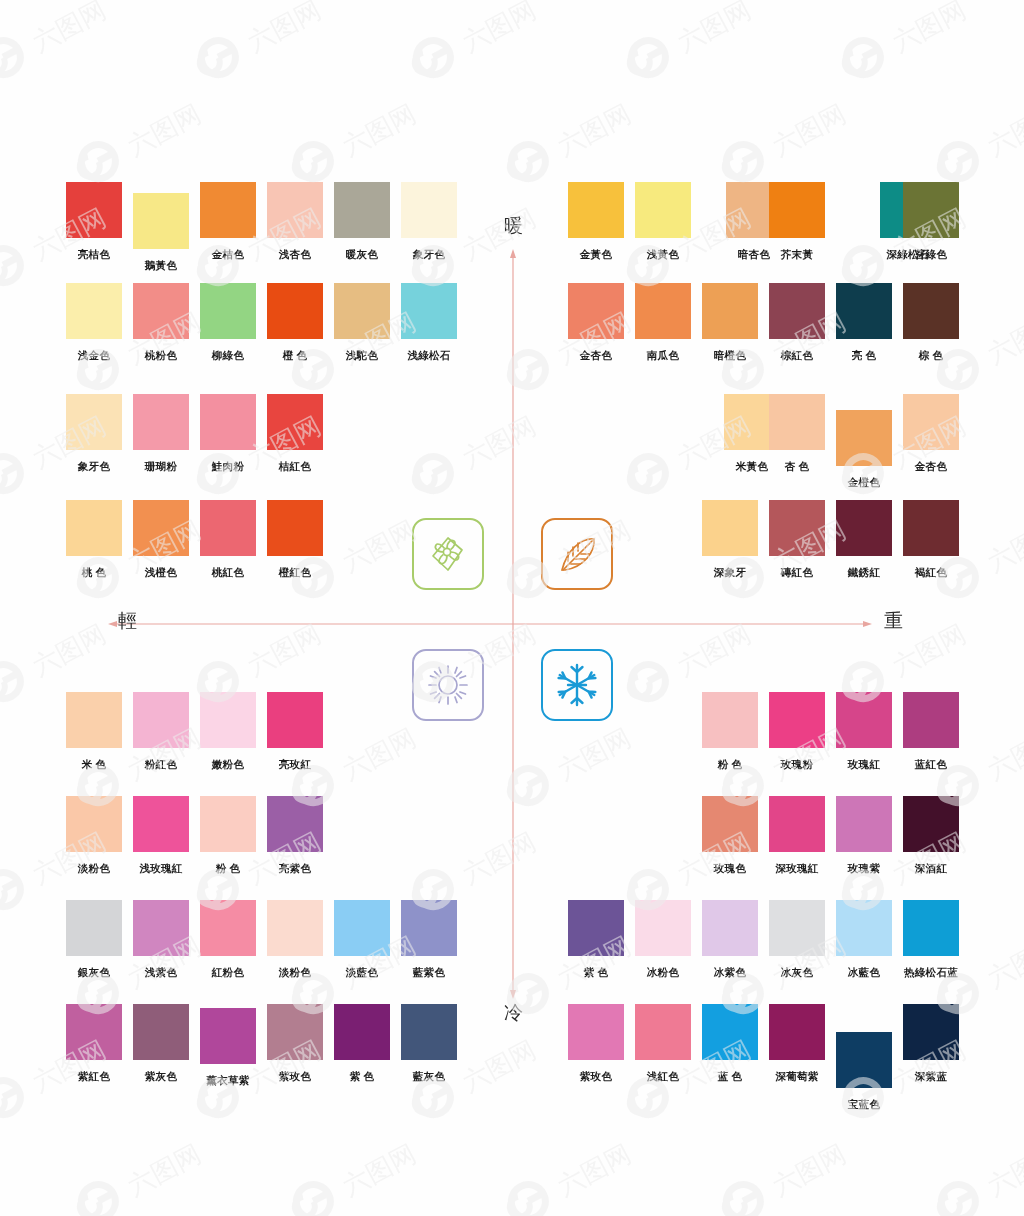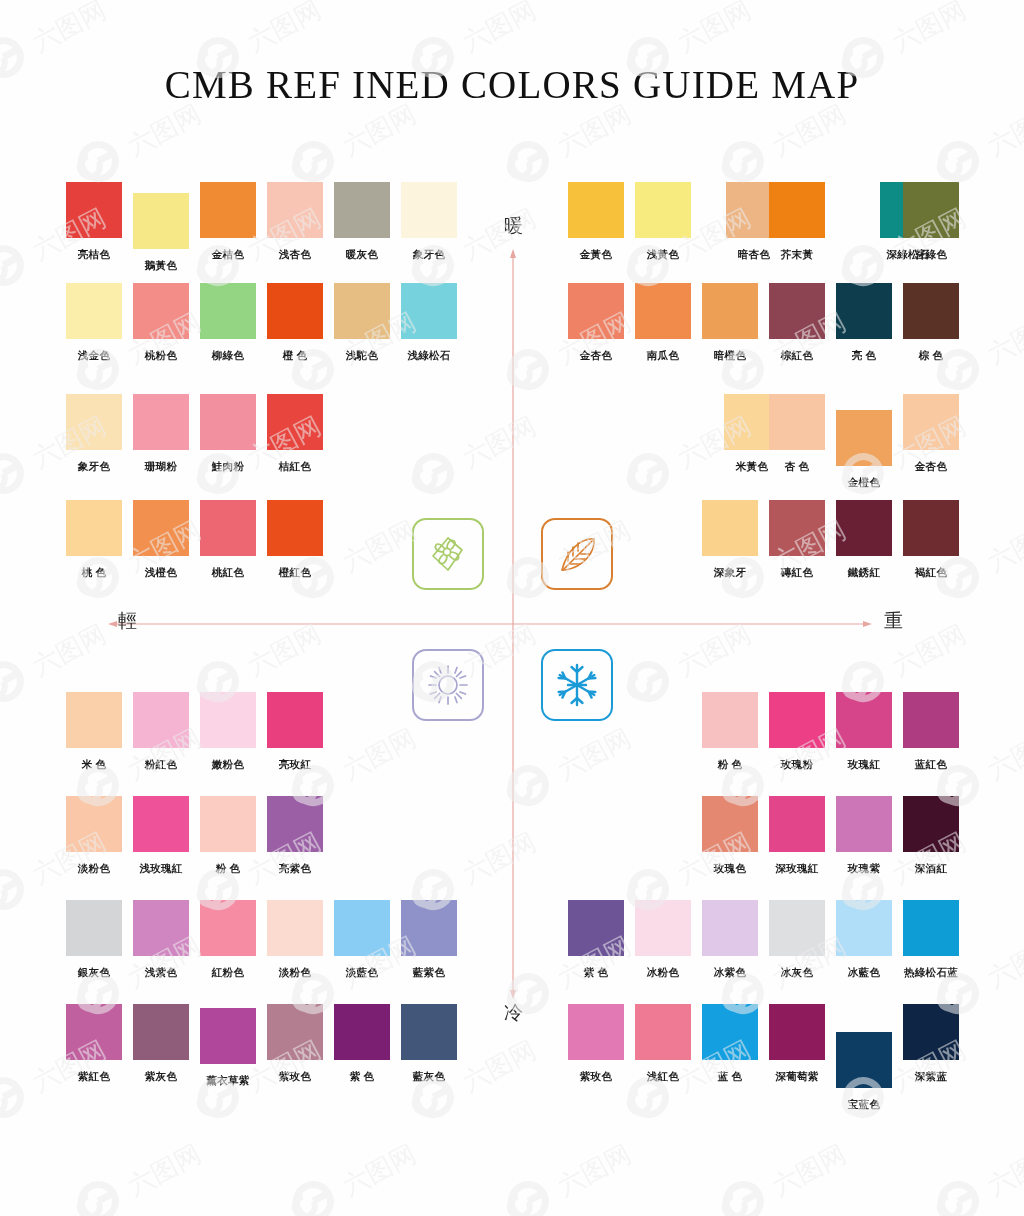--- a/index.html
+++ b/index.html
@@ -700,21 +700,20 @@
       <g transform="rotate(-28 105 55)" fill="#ededed">
         <circle cx="40" cy="46" r="17" fill="none" stroke="#ededed" stroke-width="7"></circle>
         <path d="M40 46 a10 10 0 1 1 -7 -9" fill="none" stroke="#ededed" stroke-width="6"></path>
         <rect x="40" y="42" width="16" height="7"></rect>
         <text x="74" y="58" font-family="'Liberation Serif',serif" font-size="26" fill="#ededed">六图网</text>
       </g>
     </svg>
       </div>
     </div>
 
-  <div class="title">CMB REF INED COLORS GUIDE MAP</div>
 
   <svg id="axes" viewBox="0 0 1024 1216">
     <line x1="513" y1="253" x2="513" y2="995" stroke="#e8a6a0" stroke-width="1.2"></line>
     <line x1="112" y1="624" x2="868" y2="624" stroke="#e8a6a0" stroke-width="1.2"></line>
     <polygon points="513,249 510,258 516,258" fill="#e8a6a0"></polygon>
     <polygon points="513,999 510,990 516,990" fill="#e8a6a0"></polygon>
     <polygon points="108,624 117,621 117,627" fill="#e8a6a0"></polygon>
     <polygon points="872,624 863,621 863,627" fill="#e8a6a0"></polygon>
   </svg>
 

